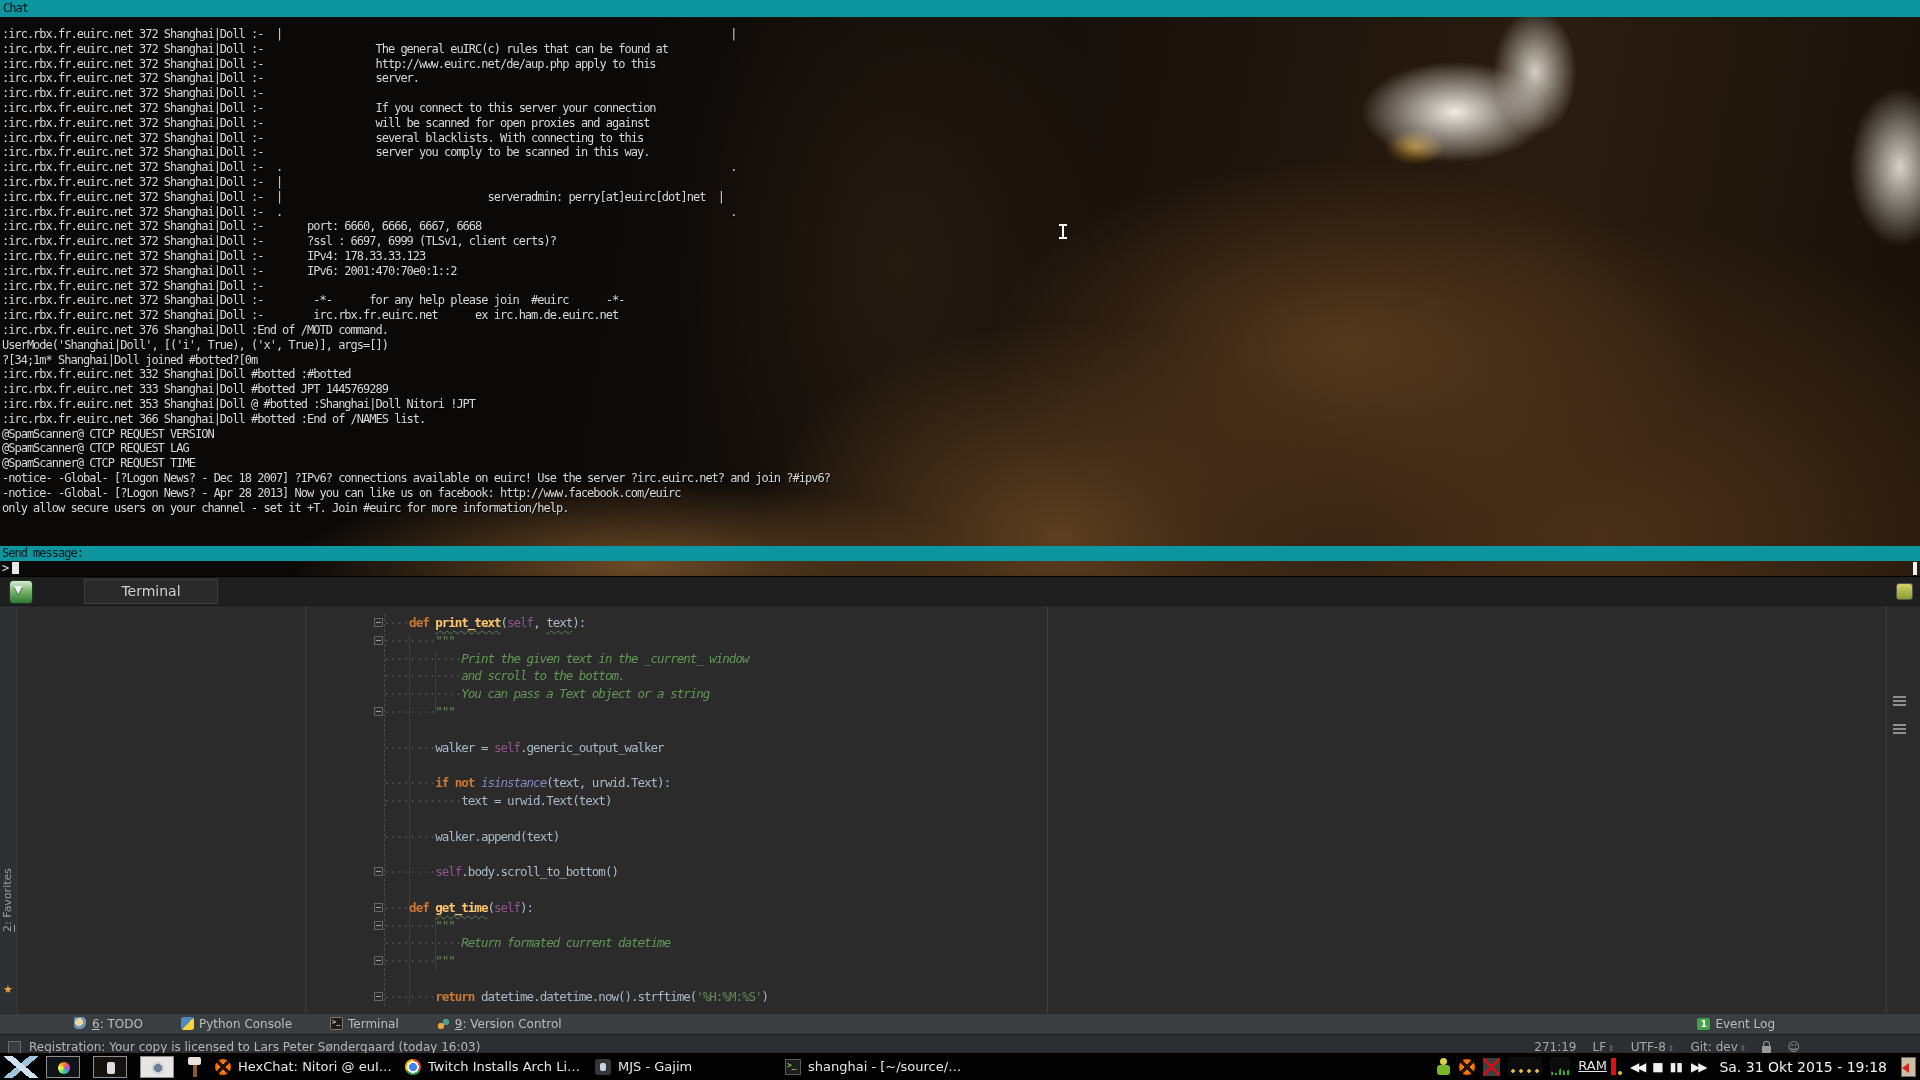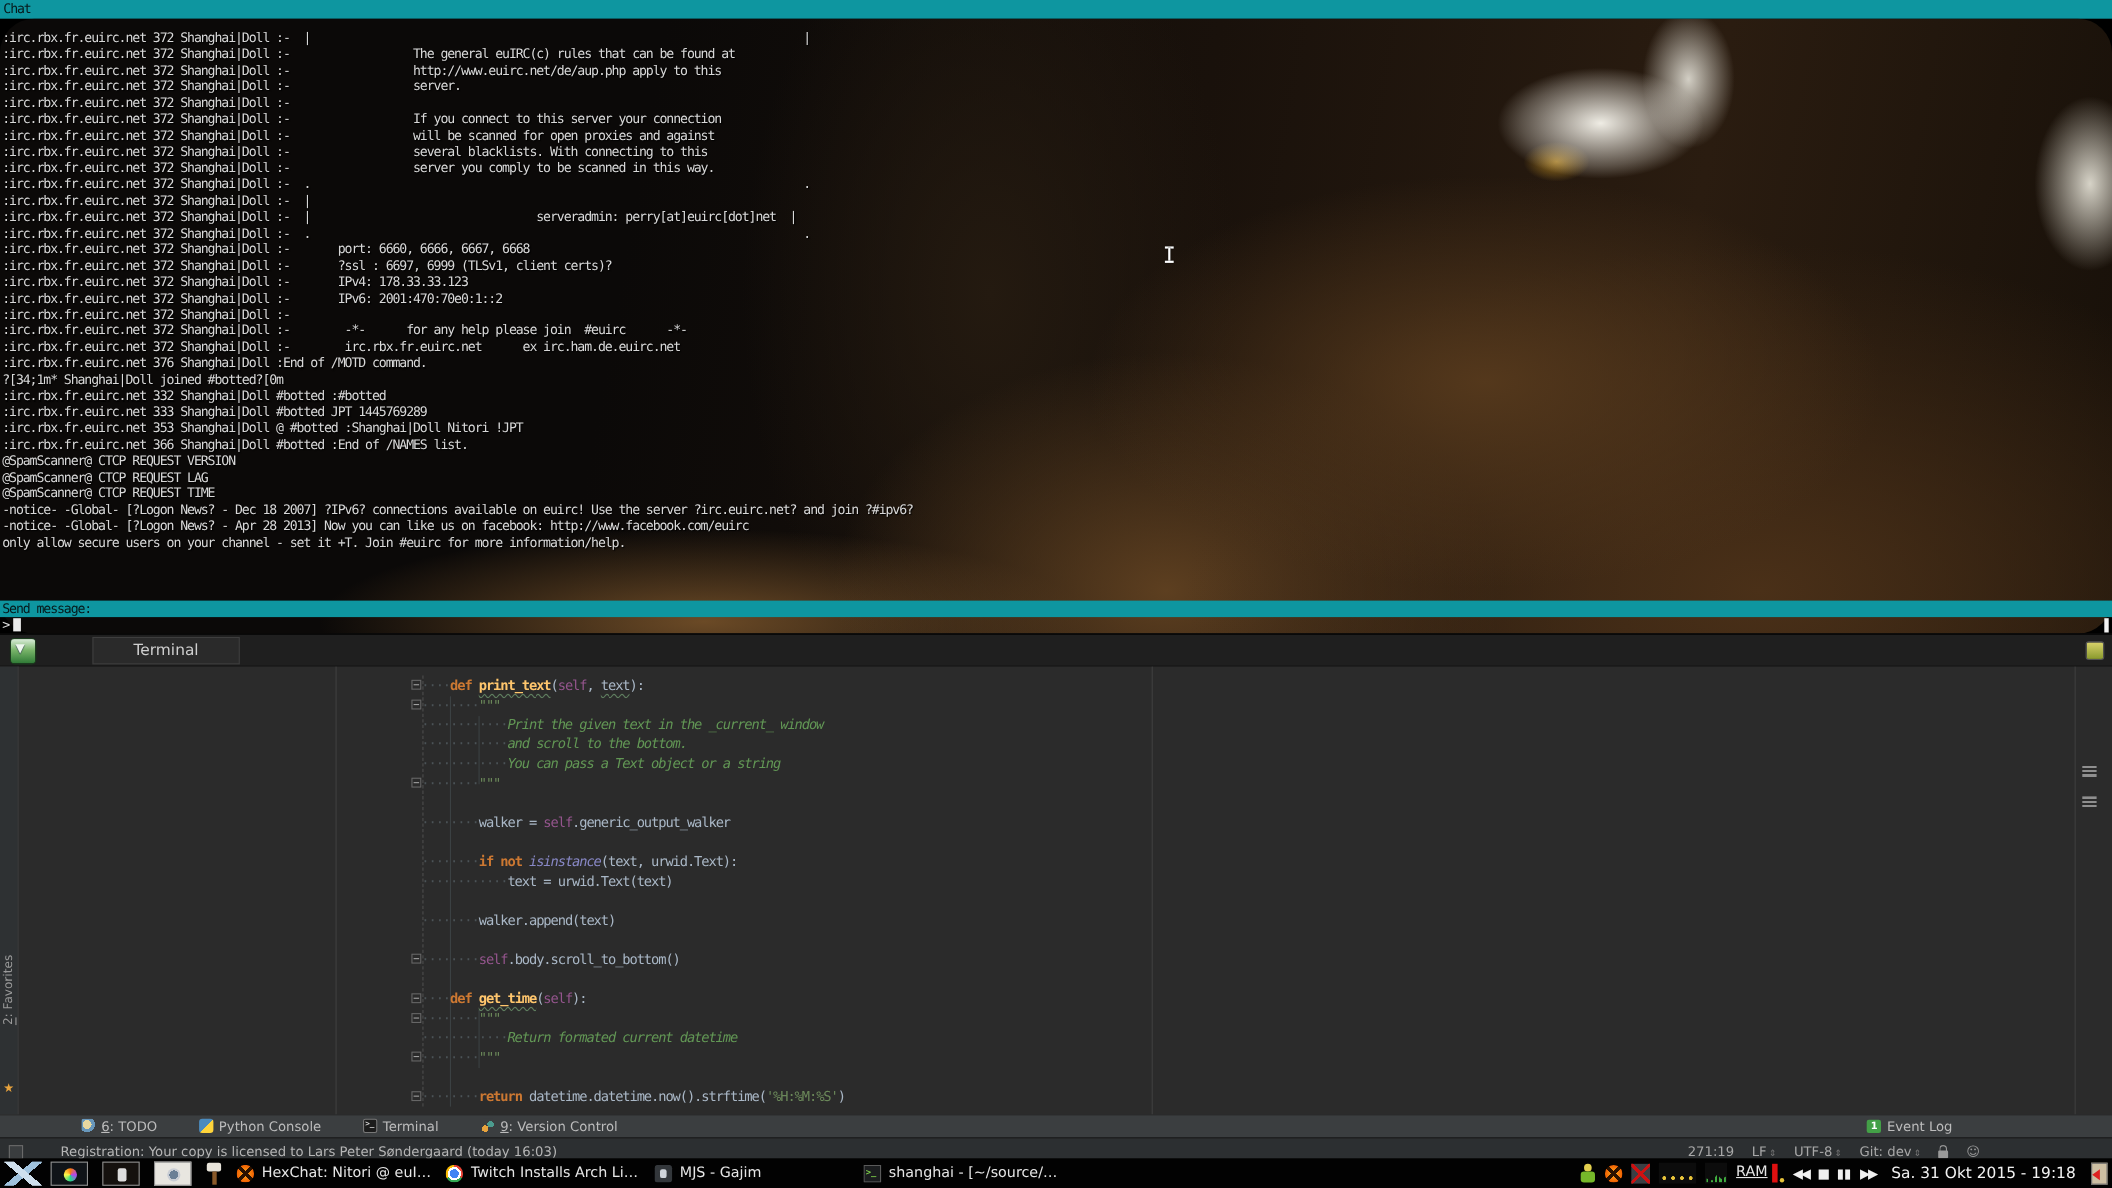--- a/index.html
+++ b/index.html
@@ -13,21 +13,21 @@
     background-image:
       radial-gradient(ellipse 130px 70px at 1455px 95px, rgba(250,248,240,.95), rgba(250,248,240,.25) 55%, transparent 72%),
       radial-gradient(ellipse 60px 90px at 1535px 55px, rgba(240,238,228,.85), transparent 70%),
       radial-gradient(ellipse 70px 110px at 1900px 150px, rgba(235,232,220,.9), transparent 72%),
       radial-gradient(ellipse 40px 24px at 1415px 130px, rgba(214,160,40,.7), transparent 75%),
       radial-gradient(ellipse 500px 260px at 1350px 330px, #54381c, transparent 72%),
       radial-gradient(ellipse 700px 420px at 1600px 520px, #4a3018, transparent 75%),
       radial-gradient(ellipse 420px 300px at 1060px 520px, #5d3f20, transparent 72%),
       radial-gradient(ellipse 500px 120px at 640px 548px, #6b4a26, transparent 70%),
       radial-gradient(ellipse 300px 500px at 900px 250px, #241a10, transparent 75%),
-      linear-gradient(100deg,#0b0908 30%, #19110b 55%, #2a1c10 78%, #171009 100%); border-radius: 31px;}
+      linear-gradient(100deg,#0b0908 30%, #19110b 55%, #2a1c10 78%, #171009 100%);}
   #chat-lines{position:absolute;left:2px;top:10px;z-index:2;}
   .chat-line{white-space:pre;font:12px/14.8px "DejaVu Sans Mono",monospace;letter-spacing:-1px;
     color:#d8d8d8;height:14.8px;text-shadow:1px 1px 1px rgba(0,0,0,.9);}
   #send-bar{position:absolute;left:0;top:529px;width:1920px;height:15px;background:#0e96a0;z-index:3;
     color:#06191b;font:12px/15px "DejaVu Sans Mono",monospace;letter-spacing:-1px;padding-left:2px;box-sizing:border-box;}
   #prompt-row{position:absolute;left:2px;top:544px;z-index:3;font:12px/15px "DejaVu Sans Mono",monospace;
     letter-spacing:-1px;color:#e0e0e0;}
   #prompt-cursor{display:inline-block;width:7px;height:12px;background:#e9e9e9;vertical-align:-2px;margin-left:4px;}
   #chat-scrollbar{position:absolute;right:3px;top:545px;width:4px;height:13px;background:#f2f2f2;z-index:4;}
   
@@ -86,21 +86,21 @@
   .vc-icon{background:
       radial-gradient(circle at 4px 9px,#e8a33d 0 3px,transparent 3px),
       radial-gradient(circle at 9px 5px,#4b9b8e 0 3px,transparent 3px),#3b3e40;}
   #event-log{margin-left:auto;margin-right:145px;display:flex;align-items:center;gap:5px;}
   .evt-icon{width:13px;height:12px;background:#43a047;border-radius:2px;color:#fff;
     font:bold 9px/12px "DejaVu Sans",sans-serif;text-align:center;display:inline-block;}
   .tw-item u,#favorites-stripe u{text-decoration:underline;}
 
   
   #status-bar{position:absolute;left:0;top:1034px;width:1920px;height:19px;background:#2c2f31;border-top:1px solid #1f1f1f;
-    box-sizing:border-box;display:flex;align-items:center;padding:12px 8px;font:12px "DejaVu Sans",sans-serif;color:#b5b5b5;gap:26px;}
+    box-sizing:border-box;display:flex;align-items:center;padding:12px 8px;font:12px "DejaVu Sans",sans-serif;color:#b5b5b5;}
   #reg-checkbox{width:11px;height:11px;border:1px solid #6a6a6a;background:#3a3d3f;display:inline-block;margin-right:8px;}
   #status-right{margin-left:auto;display:flex;align-items:center;gap:16px;margin-right:112px;color:#a8a8a8;}
   .sortable::after{content:"⇕";font-size:8px;color:#777;margin-left:2px;}
   #lock-icon{position:relative;width:9px;height:7px;background:#9a9a9a;border-radius:1px;margin-top:4px;display:inline-block;}
   #lock-icon::before{content:"";position:absolute;left:1px;top:-5px;width:5px;height:5px;border:1.5px solid #9a9a9a;
     border-bottom:none;border-radius:4px 4px 0 0;}
   #hector-icon{color:#9a9a9a;font-size:12px;line-height:12px;}
   #hector-icon::before{content:"☺";}
 
   
@@ -184,20 +184,21 @@
         <div class="chat-line">:irc.rbx.fr.euirc.net 372 Shanghai|Doll :-  |                                 serveradmin: perry[at]euirc[dot]net  |</div>
         <div class="chat-line">:irc.rbx.fr.euirc.net 372 Shanghai|Doll :-  .                                                                        .</div>
         <div class="chat-line">:irc.rbx.fr.euirc.net 372 Shanghai|Doll :-       port: 6660, 6666, 6667, 6668</div>
         <div class="chat-line">:irc.rbx.fr.euirc.net 372 Shanghai|Doll :-       ?ssl : 6697, 6999 (TLSv1, client certs)?</div>
         <div class="chat-line">:irc.rbx.fr.euirc.net 372 Shanghai|Doll :-       IPv4: 178.33.33.123</div>
         <div class="chat-line">:irc.rbx.fr.euirc.net 372 Shanghai|Doll :-       IPv6: 2001:470:70e0:1::2</div>
         <div class="chat-line">:irc.rbx.fr.euirc.net 372 Shanghai|Doll :-</div>
         <div class="chat-line">:irc.rbx.fr.euirc.net 372 Shanghai|Doll :-        -*-      for any help please join  #euirc      -*-</div>
         <div class="chat-line">:irc.rbx.fr.euirc.net 372 Shanghai|Doll :-        irc.rbx.fr.euirc.net      ex irc.ham.de.euirc.net</div>
         <div class="chat-line">:irc.rbx.fr.euirc.net 376 Shanghai|Doll :End of /MOTD command.</div>
+        <div class="chat-line">UserMode('Shanghai|Doll', [('i', True), ('x', True)], args=[])</div>
         <div class="chat-line">?[34;1m* Shanghai|Doll joined #botted?[0m</div>
         <div class="chat-line">:irc.rbx.fr.euirc.net 332 Shanghai|Doll #botted :#botted</div>
         <div class="chat-line">:irc.rbx.fr.euirc.net 333 Shanghai|Doll #botted JPT 1445769289</div>
         <div class="chat-line">:irc.rbx.fr.euirc.net 353 Shanghai|Doll @ #botted :Shanghai|Doll Nitori !JPT</div>
         <div class="chat-line">:irc.rbx.fr.euirc.net 366 Shanghai|Doll #botted :End of /NAMES list.</div>
         <div class="chat-line">@SpamScanner@ CTCP REQUEST VERSION</div>
         <div class="chat-line">@SpamScanner@ CTCP REQUEST LAG</div>
         <div class="chat-line">@SpamScanner@ CTCP REQUEST TIME</div>
         <div class="chat-line">-notice- -Global- [?Logon News? - Dec 18 2007] ?IPv6? connections available on euirc! Use the server ?irc.euirc.net? and join ?#ipv6?</div>
         <div class="chat-line">-notice- -Global- [?Logon News? - Apr 28 2013] Now you can like us on facebook: http://www.facebook.com/euirc</div>

